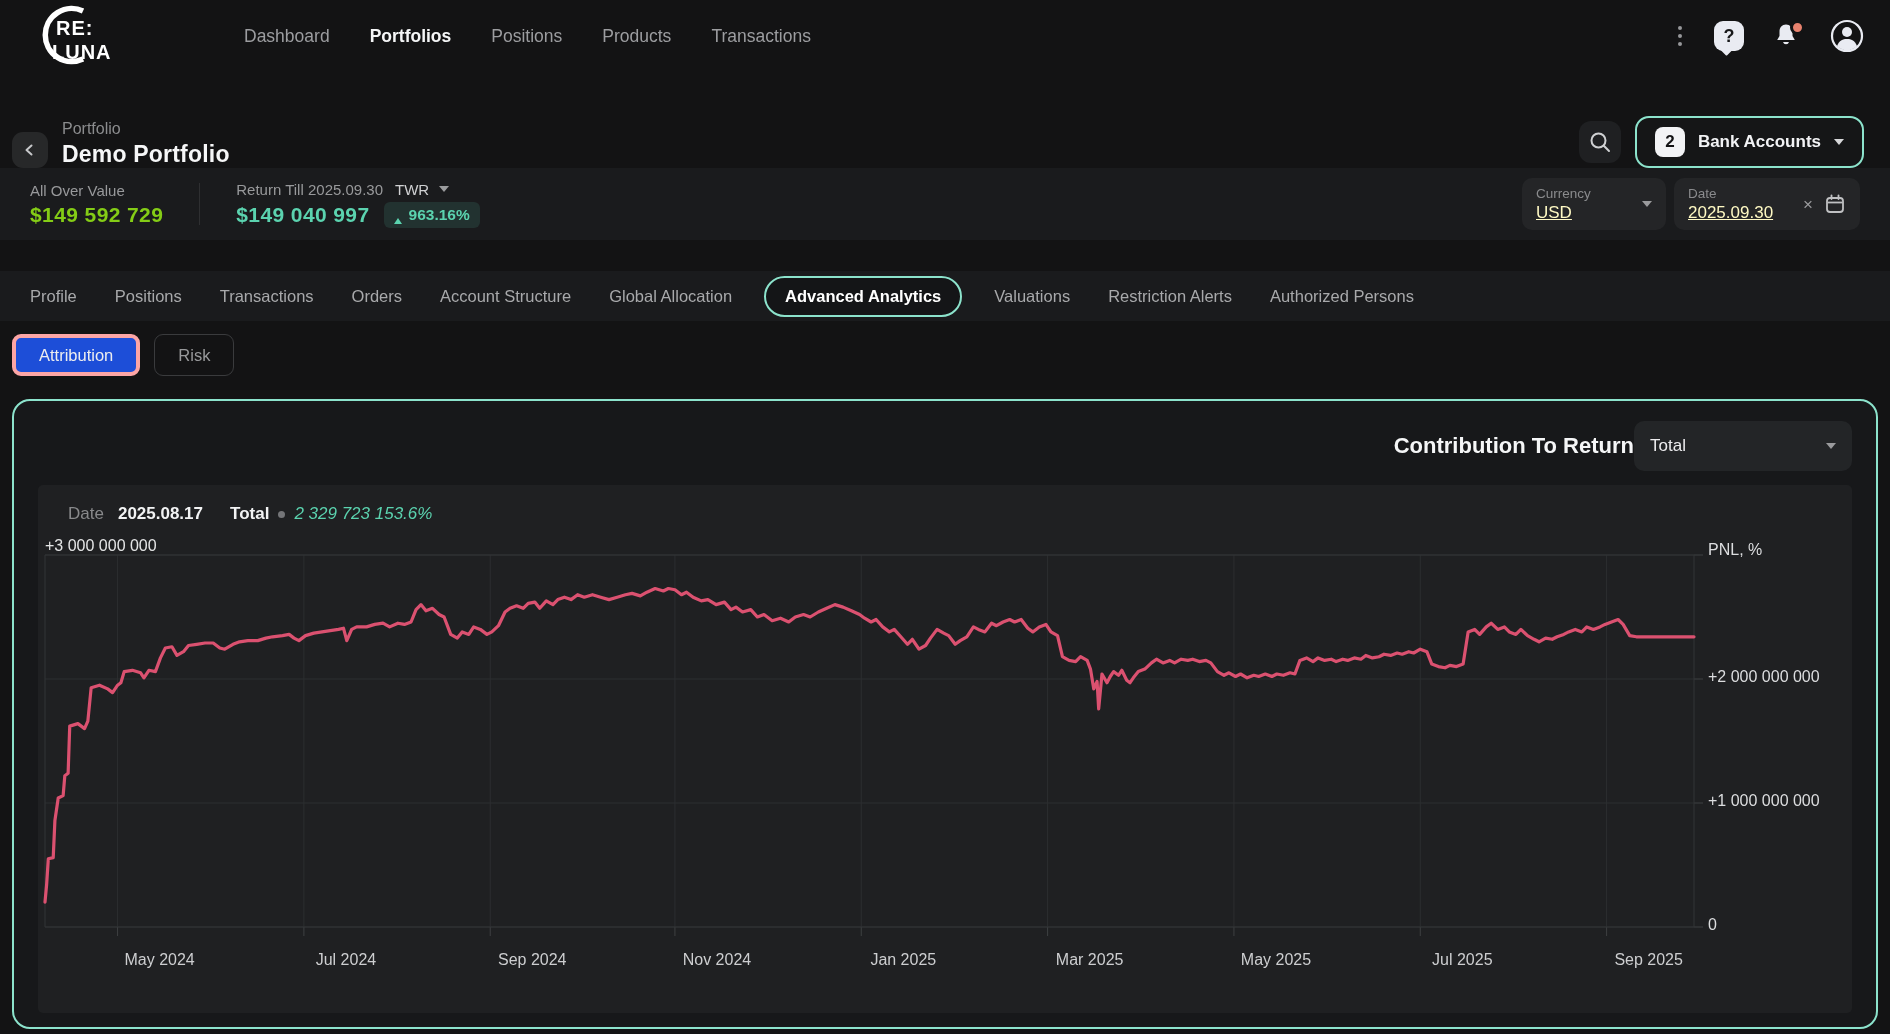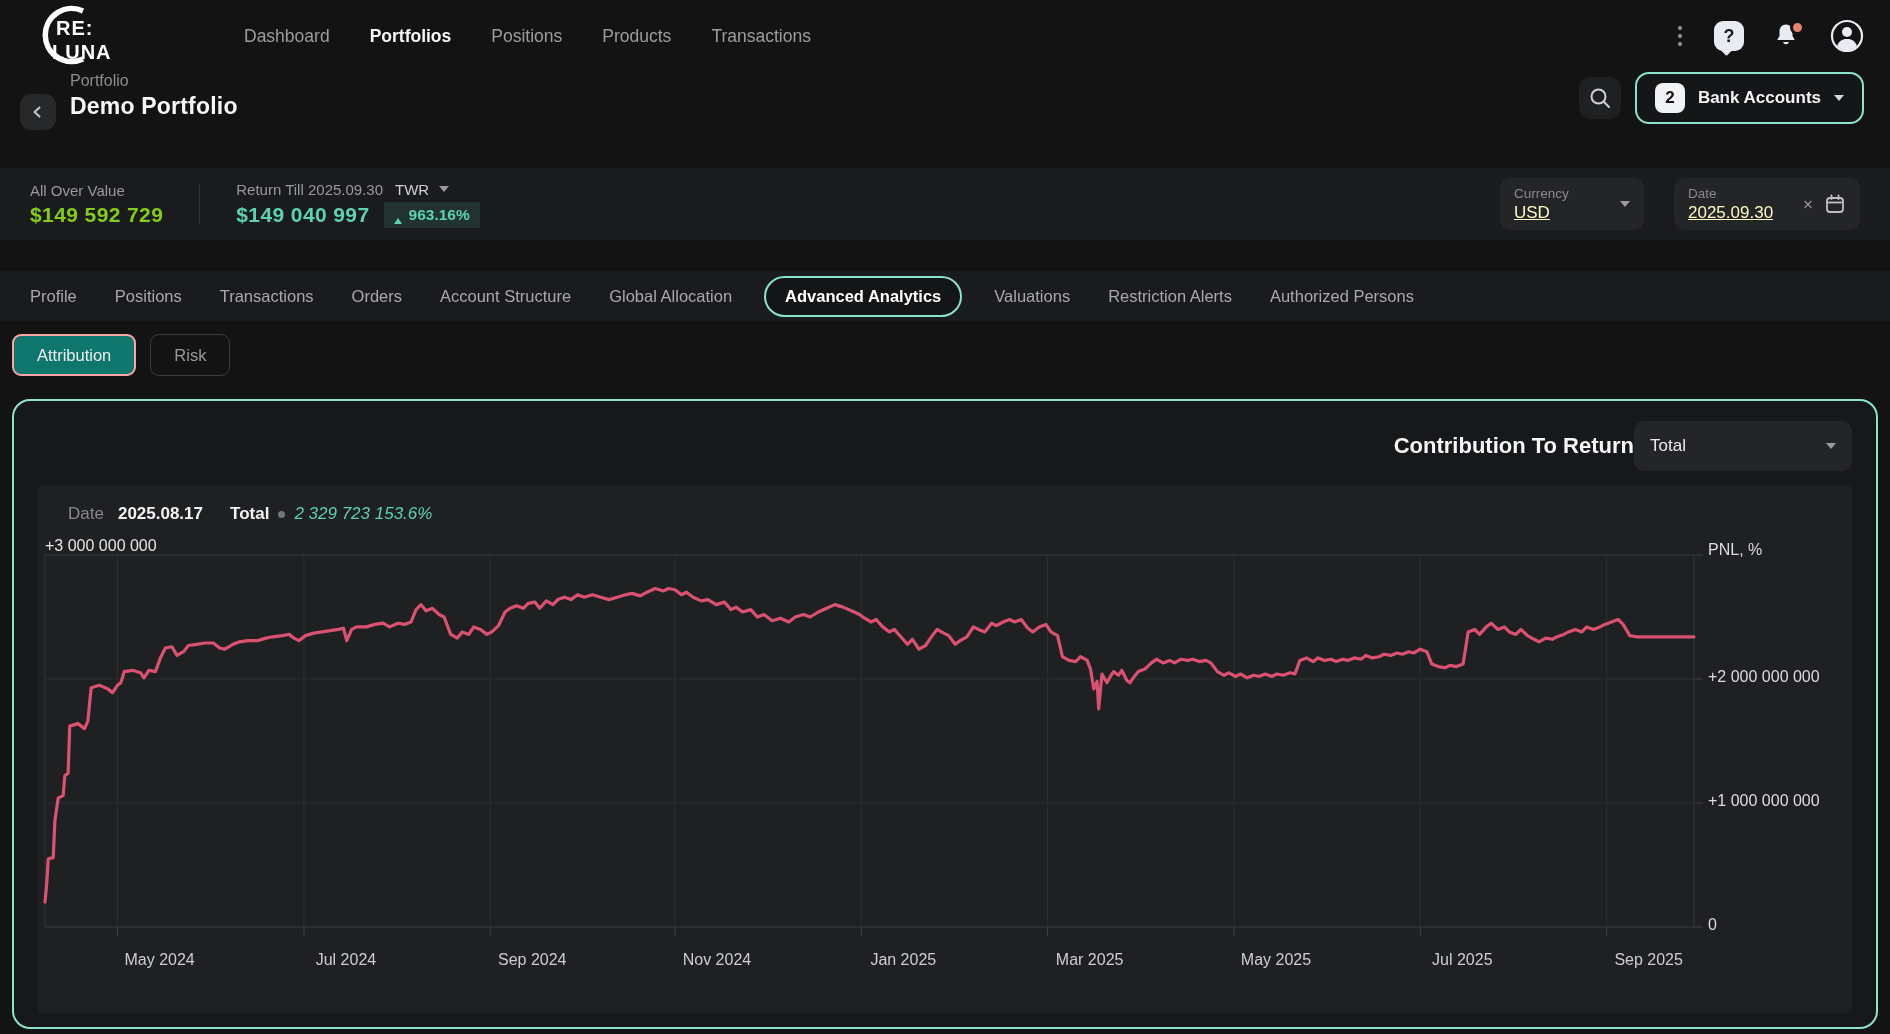--- a/index.html
+++ b/index.html
@@ -19,21 +19,21 @@
   .help-btn { position:relative; width:30px; height:30px; border-radius:9px; background:#e9ebf2; color:#17181a;
               font-weight:800; font-size:18px; display:flex; align-items:center; justify-content:center; cursor:pointer; }
   .help-btn::after { content:""; position:absolute; left:8px; bottom:-3px; width:9px; height:9px; background:#e9ebf2;
                      transform:rotate(45deg); border-radius:1px; }
   .bell-wrap { position:relative; width:30px; height:30px; cursor:pointer; }
   .bell-dot { position:absolute; top:-1px; right:-3px; width:15px; height:15px; border-radius:50%;
               background:#e8826e; border:3px solid #131314; }
   .avatar { width:34px; height:34px; cursor:pointer; }
 
   
-  .pagehead { height:96px; display:flex; align-items:flex-start; padding:0 26px 0 20px; }
+  .pagehead { height:96px; display:flex; align-items:flex-end; padding:0 26px 0 12px; }
   .back-btn { width:36px; height:36px; border-radius:11px; background:#272829; border:none; cursor:pointer;
               display:flex; align-items:center; justify-content:center; margin-top:22px; }
   .crumbs { margin-left:14px; display:flex; flex-direction:column; gap:3px; }
   .crumb { font-size:16px; color:#8b8c8e; }
   .page-title { font-size:23px; font-weight:800; color:#f6f7f8; letter-spacing:.2px; }
   .head-right { margin-left:auto; display:flex; align-items:center; gap:14px; }
   .search-btn { width:42px; height:42px; border-radius:12px; background:#1f2022; border:none; cursor:pointer;
                 display:flex; align-items:center; justify-content:center; }
   .bank-pill { height:52px; display:flex; align-items:center; gap:13px; padding:0 18px; background:#151617;
                border:2px solid #8ce3cc; border-radius:14px; cursor:pointer; }
@@ -48,47 +48,47 @@
   .summary { height:72px; background:#1a1b1d; display:flex; align-items:center; padding:0 30px; }
   .sum-block { display:flex; flex-direction:column; gap:4px; }
   .sum-label { font-size:15px; color:#98999b; }
   .sum-value { font-size:21px; font-weight:800; color:#84cc16; letter-spacing:.4px; white-space:nowrap; }
   .sum-divider { width:1px; height:42px; background:#2e2f31; margin:0 36px; }
   .ret-row1 { display:flex; align-items:center; gap:12px; }
   .twr-btn { display:flex; align-items:center; gap:10px; background:none; border:none; cursor:pointer; font-family:inherit; }
   .twr-label { font-size:15px; color:#cfd0d2; }
   .ret-row2 { display:flex; align-items:center; gap:14px; }
   .ret-value { font-size:21px; font-weight:800; color:#5bd3af; letter-spacing:.4px; white-space:nowrap; }
-  .ret-badge { display:flex; align-items:flex-end; gap:7px; background:rgba(91,211,175,.13); border-radius:0;
+  .ret-badge { display:flex; align-items:flex-end; gap:7px; background:rgba(91,211,175,.13); border-radius:6px;
                padding:4px 10px; }
   .tri-up { width:0; height:0; border-left:4.5px solid transparent; border-right:4.5px solid transparent;
             border-bottom:6px solid #5bd3af; }
   .ret-badge b { font-size:15.5px; color:#5bd3af; font-weight:800; }
-  .sum-right { margin-left:auto; display:flex; align-items:center; gap:30px; }
+  .sum-right { margin-left:auto; display:flex; align-items:center; gap:8px; }
   .field-box { height:52px; background:#242527; border-radius:10px; padding:8px 14px; cursor:pointer;
                display:flex; align-items:center; justify-content:space-between; }
   .field-box .col { display:flex; flex-direction:column; gap:2px; }
   .field-label { font-size:13.5px; color:#8a8b8d; }
   .field-value { font-size:17px; color:#fef9c3;text-decoration:underline; }
   .currency-box { width:144px; }
   .date-box { width:186px; }
   .date-icons { display:flex; align-items:center; gap:11px; }
   .clear-x { font-size:17px; color:#9a9b9d; cursor:pointer; line-height:1; }
 
   
   .gap31 { height:31px; } .gap12 { height:12px; } .gap22 { height:22px; }
   .tabsbar { height:50px; background:#1a1b1d; display:flex; align-items:center; gap:38px; padding:0 30px; }
   .tab { font-size:16.5px; color:#a8a9ab; background:none; border:none; cursor:pointer; font-family:inherit; white-space:nowrap; }
   .tab.active { color:#ffffff; font-weight:700; border:2px solid #8ce3cc; border-radius:22px; background:#141517;
                 padding:9px 19px; margin:0 -6px; }
 
   
   .subnav { height:44px; display:flex; align-items:center; gap:14px; padding:0 12px; }
   .pill-btn { height:42px; padding:0 23px; border-radius:9px; font-size:16.5px; font-family:inherit; cursor:pointer; }
-  .pill-btn.solid { background:#0f766e; border:2px solid #fca5a5; color:#ededef; }
+  .pill-btn.solid { background:#1d4ed8; border:4px solid #fca5a5; color:#ededef; }
   .pill-btn.ghost { background:transparent; border:1px solid #3a3b3d; color:#98999b; }
 
   
   .card { margin:0 12px; height:630px; background:#17181a; border:2px solid #8ce3cc; border-radius:18px;
           padding:20px 24px 14px; }
   .card-head { height:50px; display:flex; align-items:center; justify-content:flex-end; }
   .card-title { font-size:22px; font-weight:800; color:#f5f6f7; }
   .total-dd { width:218px; height:50px; background:#232527; border:none; border-radius:10px; padding:0 16px;
               display:flex; align-items:center; justify-content:space-between; cursor:pointer; font-family:inherit; }
   .total-dd span { font-size:17px; color:#ececee; }

